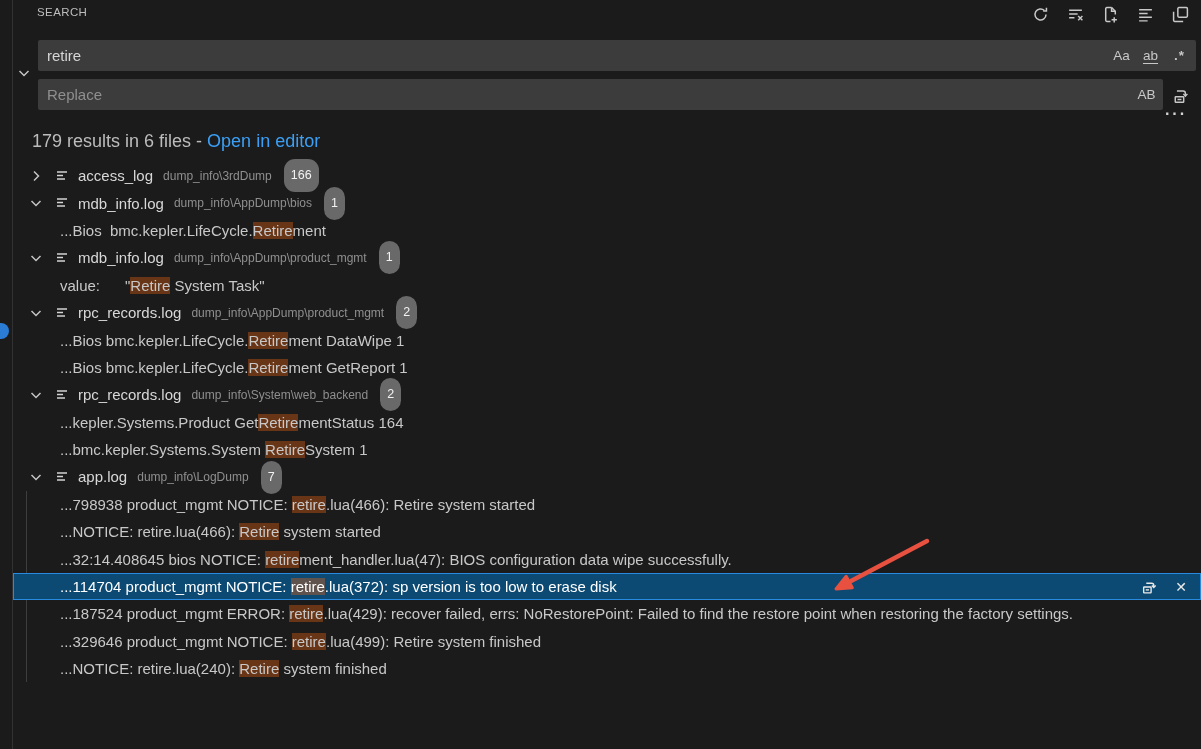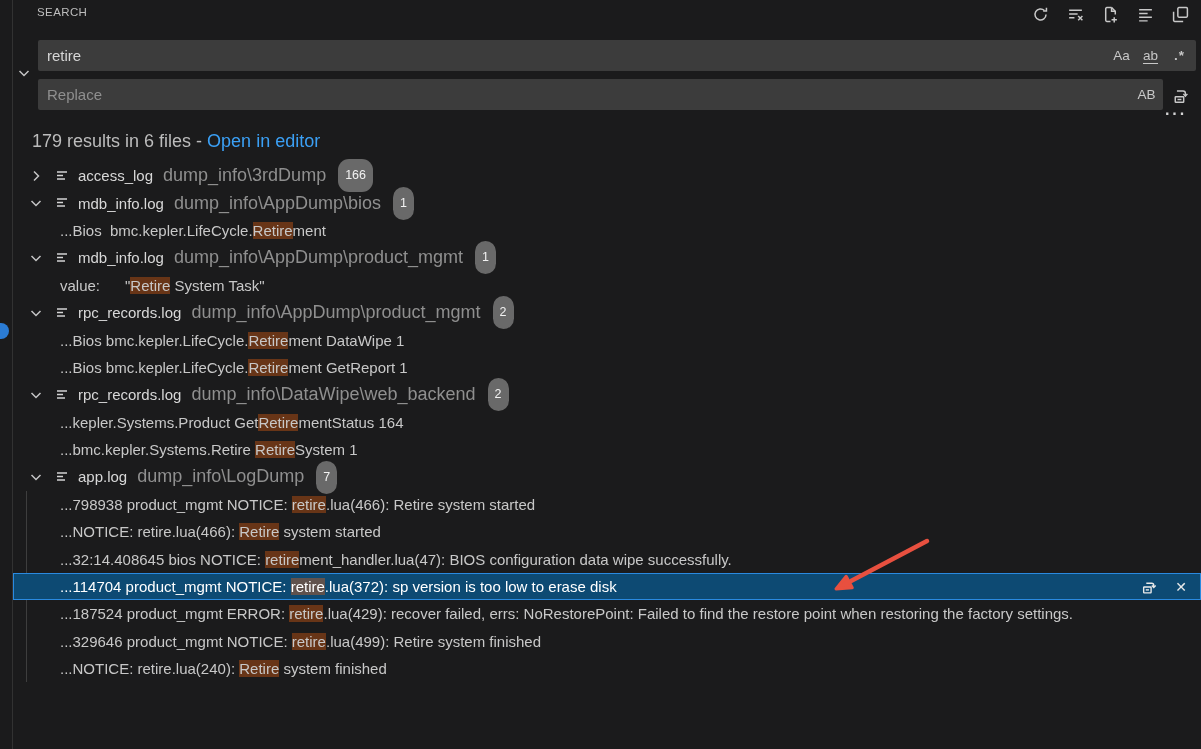--- a/index.html
+++ b/index.html
@@ -37,21 +37,21 @@
   .summary{position:absolute;left:32px;top:131px;font-size:18px;color:#bcbcbc;}
   .summary .link{color:#3ba0f5;cursor:pointer;}
 
   
   .results{position:absolute;left:13px;top:162px;right:0;}
   .row{position:relative;height:27.4px;display:flex;align-items:center;cursor:pointer;font-size:15px;}
   .row.guide::before{content:"";position:absolute;left:13px;top:0;bottom:0;width:1px;background:#3e3e3e;}
   .twisty{width:16px;height:16px;margin-left:15px;flex:none;display:flex;align-items:center;}
   .fileicon{width:16px;height:16px;margin-left:10px;flex:none;}
   .fname{margin-left:8px;color:#d8d8d8;white-space:pre;}
-  .fpath{margin-left:10px;color:#8f8f8f;font-size:18px;white-space:pre;}
+  .fpath{margin-left:10px;color:#8f8f8f;font-size:12px;white-space:pre;}
   .badge{margin-left:12px;background:#696969;color:#f2f2f2;font-size:12.5px;line-height:19px;padding:7px 7px;border-radius:11px;min-width:6px;text-align:center;}
   .mtext{padding-left:47px;color:#c8c8c8;white-space:pre;text-align:center;}
   .hl{background:rgba(232,96,16,0.38);}
   .row.selected{background:#0d4a73;outline:1px solid #2a8ae0;outline-offset:-1px;}
   .row.selected .mtext{color:#ffffff;}
   .row-actions{position:absolute;right:10px;top:0;height:100%;display:flex;align-items:center;gap:12px;}
   .row-action{width:20px;height:20px;display:flex;align-items:center;justify-content:center;color:#eaeaea;font-size:14px;cursor:pointer;}
 
   .arrow-overlay{position:absolute;left:0;top:0;width:1201px;height:749px;pointer-events:none;z-index:9;}
 </style>
@@ -216,28 +216,28 @@
       <div class="row file">
         <span class="twisty">
           <svg width="16" height="16" viewBox="0 0 16 16" fill="none" stroke="#c5c5c5" stroke-width="1.5">
             <path d="M3.5 6l4.5 4.5L12.5 6"></path>
           </svg>
         </span>
         <span class="fileicon"><svg width="16" height="16" viewBox="0 0 16 16" fill="none" stroke="#d4d4d4" stroke-width="1.5">
             <path d="M3 4h10M3 7.5h6M3 11h8"></path>
           </svg></span>
         <span class="fname">rpc_records.log</span>
-        <span class="fpath">dump_info\DataWipe\web_backend</span>
+        <span class="fpath">dump_info\System\web_backend</span>
         <span class="badge">2</span>
       </div>
       <div class="row match">
         <span class="mtext"><span>...kepler.Systems.Product Get</span><span class="hl">Retire</span><span>mentStatus 164</span></span>
       </div>
       <div class="row match">
-        <span class="mtext"><span>...bmc.kepler.Systems.Retire </span><span class="hl">Retire</span><span>System 1</span></span>
+        <span class="mtext"><span>...bmc.kepler.Systems.System </span><span class="hl">Retire</span><span>System 1</span></span>
       </div>
       <div class="row file">
         <span class="twisty">
           <svg width="16" height="16" viewBox="0 0 16 16" fill="none" stroke="#c5c5c5" stroke-width="1.5">
             <path d="M3.5 6l4.5 4.5L12.5 6"></path>
           </svg>
         </span>
         <span class="fileicon"><svg width="16" height="16" viewBox="0 0 16 16" fill="none" stroke="#d4d4d4" stroke-width="1.5">
             <path d="M3 4h10M3 7.5h6M3 11h8"></path>
           </svg></span>

